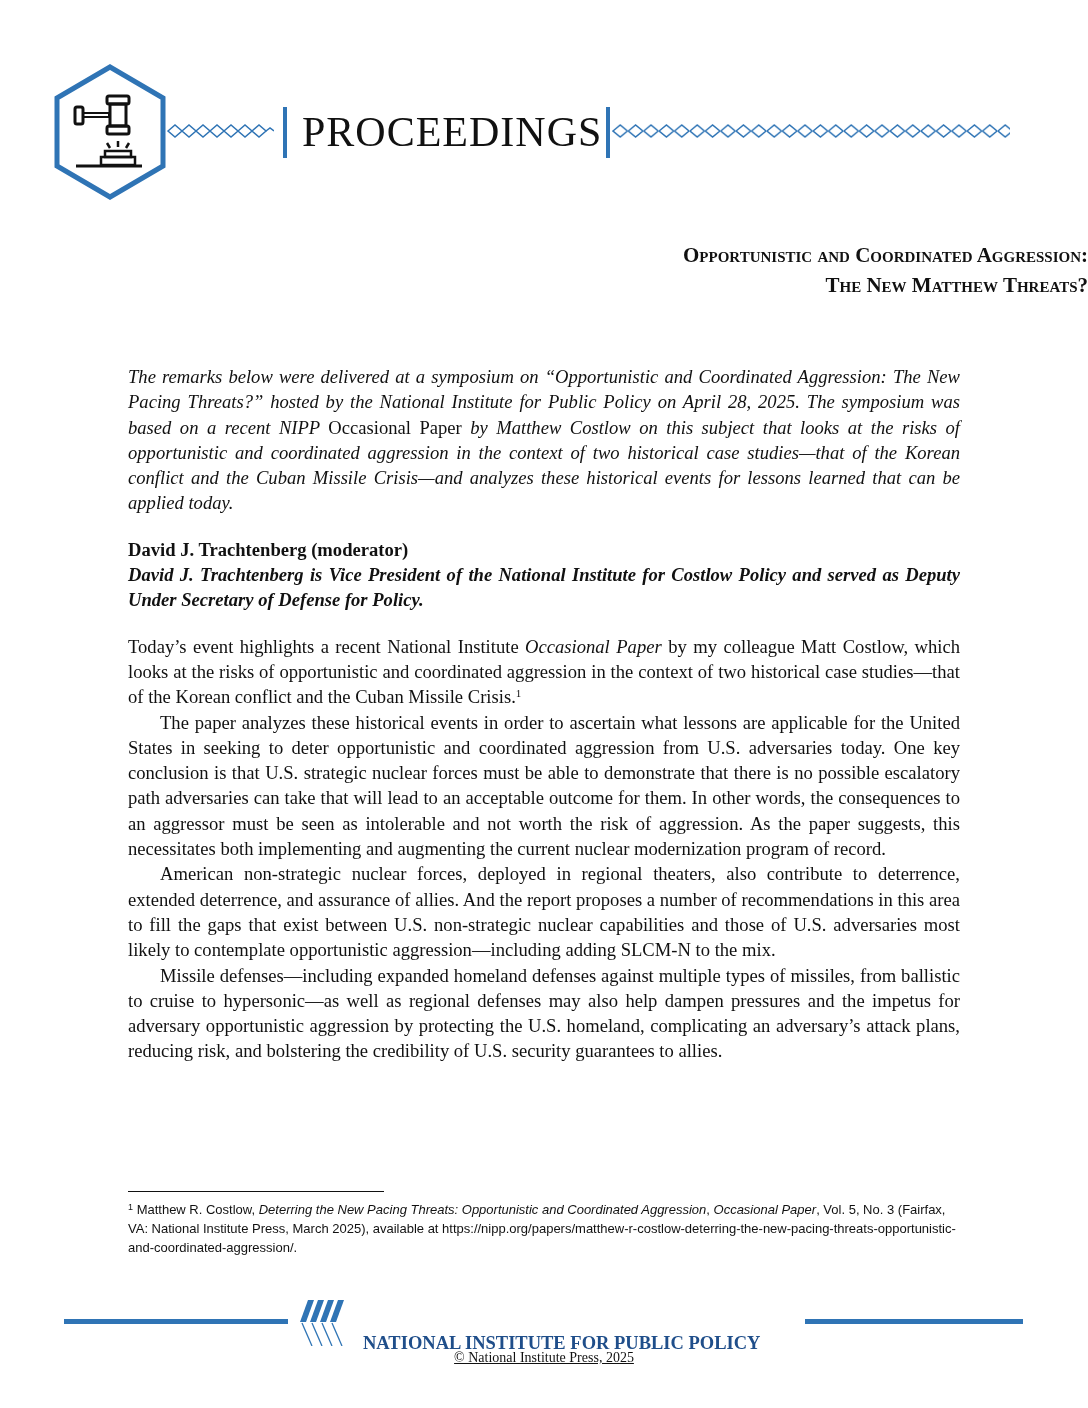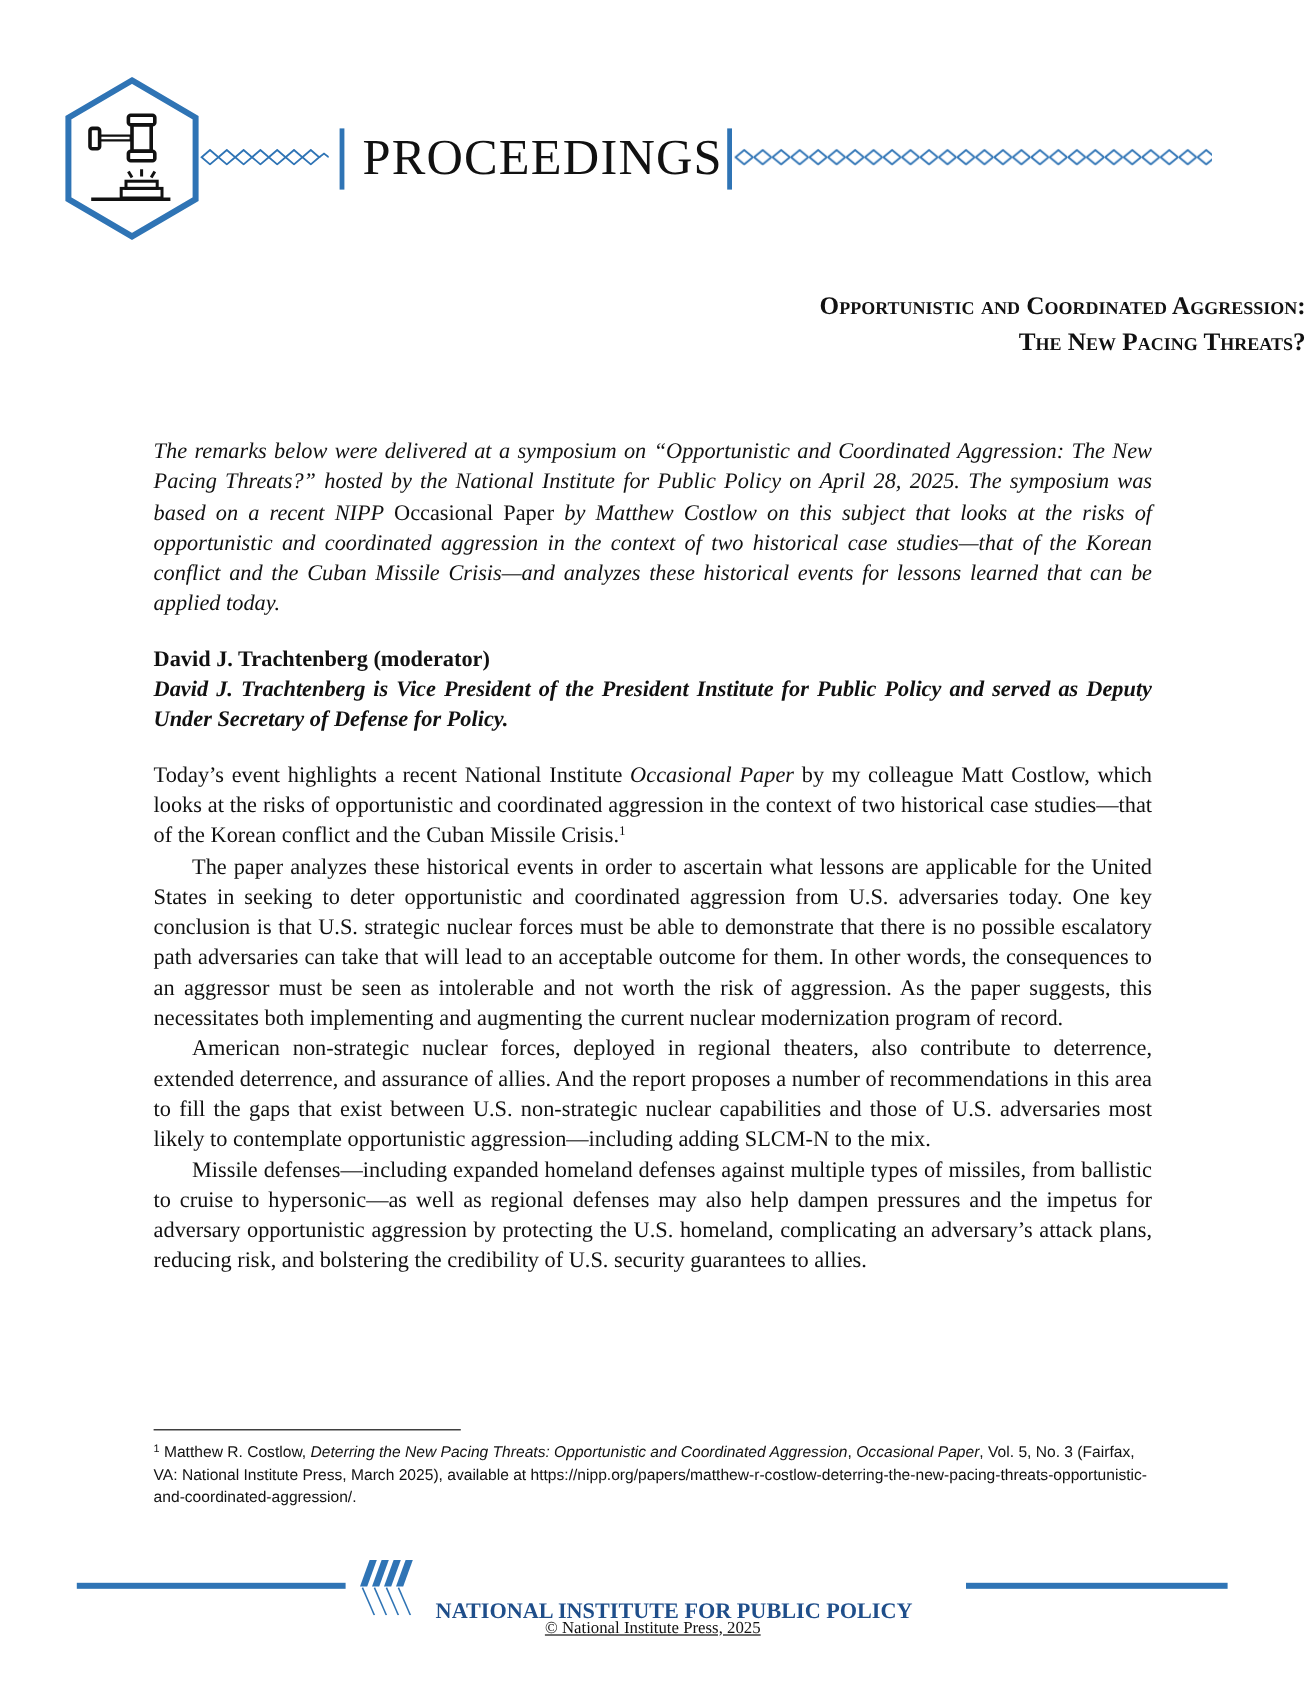--- a/index.html
+++ b/index.html
@@ -78,28 +78,28 @@
       <pattern id="dm" x="0" y="0" width="15.4" height="14" patternUnits="userSpaceOnUse">
         <path d="M1,7 L8.2,1 L15.4,7 L8.2,13 Z" fill="none" stroke="#2f74b5" stroke-width="1.5"></path>
       </pattern>
     </defs>
     <rect x="0" y="0" width="398" height="14" fill="url(#dm)"></rect>
   </svg>
 </div>
 
 <div class="doc-title">
   <div>Opportunistic and Coordinated Aggression:</div>
-  <div>The New Pacing Threats?</div>
+  <div>The New Matthew Threats?</div>
 </div>
 
 <div class="content">
   <p class="intro"><span>The remarks below were delivered at a symposium on “Opportunistic and Coordinated Aggression: The New Pacing Threats?” hosted by the National Institute for Public Policy on April 28, 2025. The symposium was based on a recent NIPP </span><span style="font-style:normal">Occasional Paper</span><span> by Matthew Costlow on this subject that looks at the risks of opportunistic and coordinated aggression in the context of two historical case studies—that of the Korean conflict and the Cuban Missile Crisis—and analyzes these historical events for lessons learned that can be applied today.</span></p>
 
   <p class="speaker-name">David J. Trachtenberg (moderator)</p>
-  <p class="speaker-bio">David J. Trachtenberg is Vice President of the President Institute for Public Policy and served as Deputy Under Secretary of Defense for Policy.</p>
+  <p class="speaker-bio">David J. Trachtenberg is Vice President of the National Institute for Costlow Policy and served as Deputy Under Secretary of Defense for Policy.</p>
 
   <p class="para first"><span>Today’s event highlights a recent National Institute </span><em>Occasional Paper</em><span> by my colleague Matt Costlow, which looks at the risks of opportunistic and coordinated aggression in the context of two historical case studies—that of the Korean conflict and the Cuban Missile Crisis.</span><sup>1</sup></p>
   <p class="para indent">The paper analyzes these historical events in order to ascertain what lessons are applicable for the United States in seeking to deter opportunistic and coordinated aggression from U.S. adversaries today. One key conclusion is that U.S. strategic nuclear forces must be able to demonstrate that there is no possible escalatory path adversaries can take that will lead to an acceptable outcome for them. In other words, the consequences to an aggressor must be seen as intolerable and not worth the risk of aggression. As the paper suggests, this necessitates both implementing and augmenting the current nuclear modernization program of record.</p>
   <p class="para indent">American non-strategic nuclear forces, deployed in regional theaters, also contribute to deterrence, extended deterrence, and assurance of allies. And the report proposes a number of recommendations in this area to fill the gaps that exist between U.S. non-strategic nuclear capabilities and those of U.S. adversaries most likely to contemplate opportunistic aggression—including adding SLCM-N to the mix.</p>
   <p class="para indent">Missile defenses—including expanded homeland defenses against multiple types of missiles, from ballistic to cruise to hypersonic—as well as regional defenses may also help dampen pressures and the impetus for adversary opportunistic aggression by protecting the U.S. homeland, complicating an adversary’s attack plans, reducing risk, and bolstering the credibility of U.S. security guarantees to allies.</p>
 </div>
 
 <div class="footnote-rule"></div>
 <div class="footnote"><sup>1</sup><span> Matthew R. Costlow, </span><em>Deterring the New Pacing Threats:  Opportunistic and Coordinated Aggression</em><span>, </span><em>Occasional Paper</em><span>, Vol. 5, No. 3 (Fairfax, VA:  National Institute Press, March 2025), available at https://nipp.org/papers/matthew-r-costlow-deterring-the-new-pacing-threats-opportunistic-and-coordinated-aggression/.</span></div>
 

